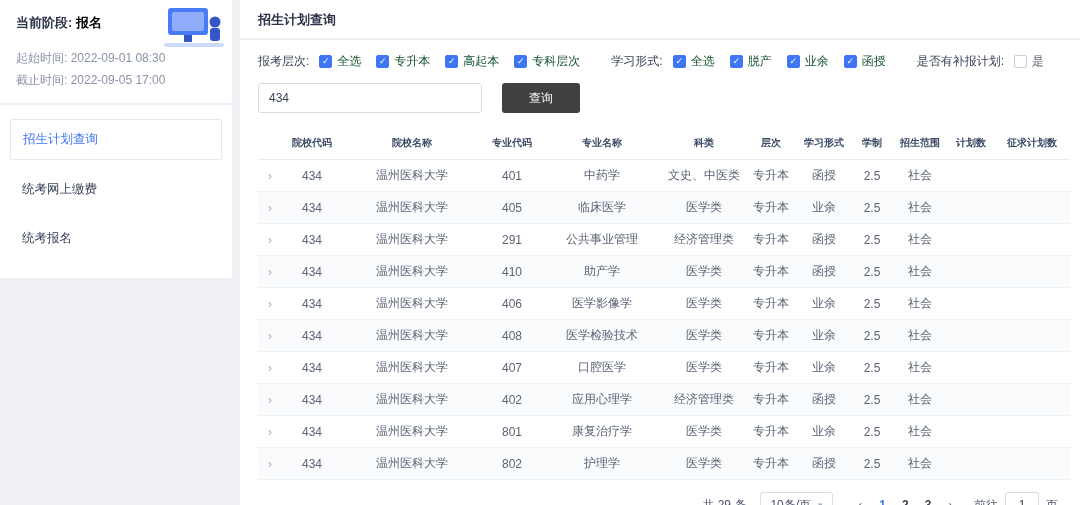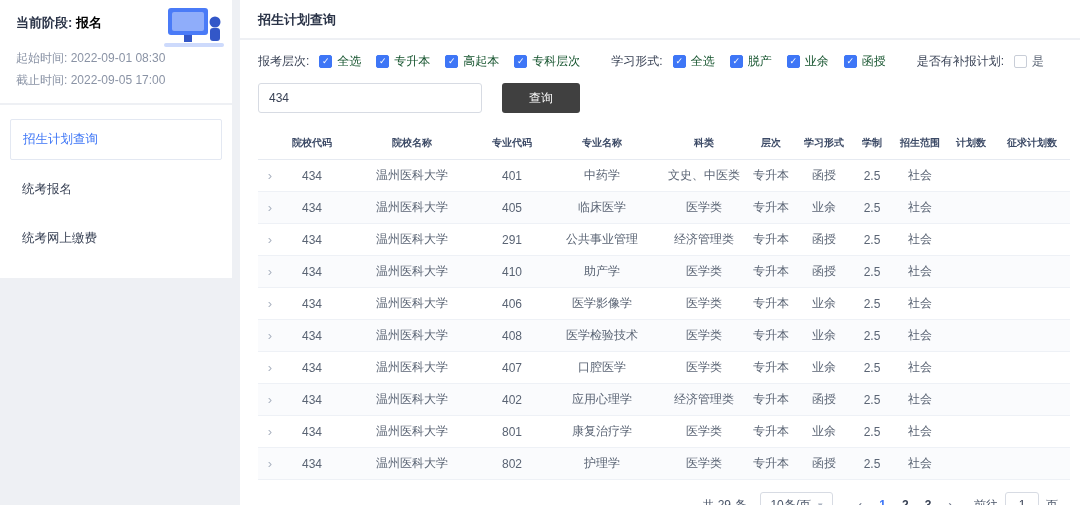--- a/index.html
+++ b/index.html
@@ -72,22 +72,22 @@
           <rect x="46" y="22" width="10" height="13" rx="3" fill="#3357c8"></rect>
           <rect x="20" y="29" width="8" height="7" fill="#3357c8"></rect>
           <rect x="0" y="37" width="60" height="4" rx="2" fill="#cddafc"></rect>
         </svg>
       </div>
       <div class="time-line">起始时间: 2022-09-01 08:30</div>
       <div class="time-line">截止时间: 2022-09-05 17:00</div>
     </div>
     <div class="menu" id="menu">
         <div class="menu-item active">招生计划查询</div>
+        <div class="menu-item">统考网上缴费</div>
         <div class="menu-item">统考报名</div>
-        <div class="menu-item">统考网上缴费</div>
       </div>
   </div>
 </div>
 
 <div class="main">
   <div class="main-header">招生计划查询</div>
   <div class="content">
 
     <div class="filter-row">
       <span class="filter-label">报考层次:</span>

